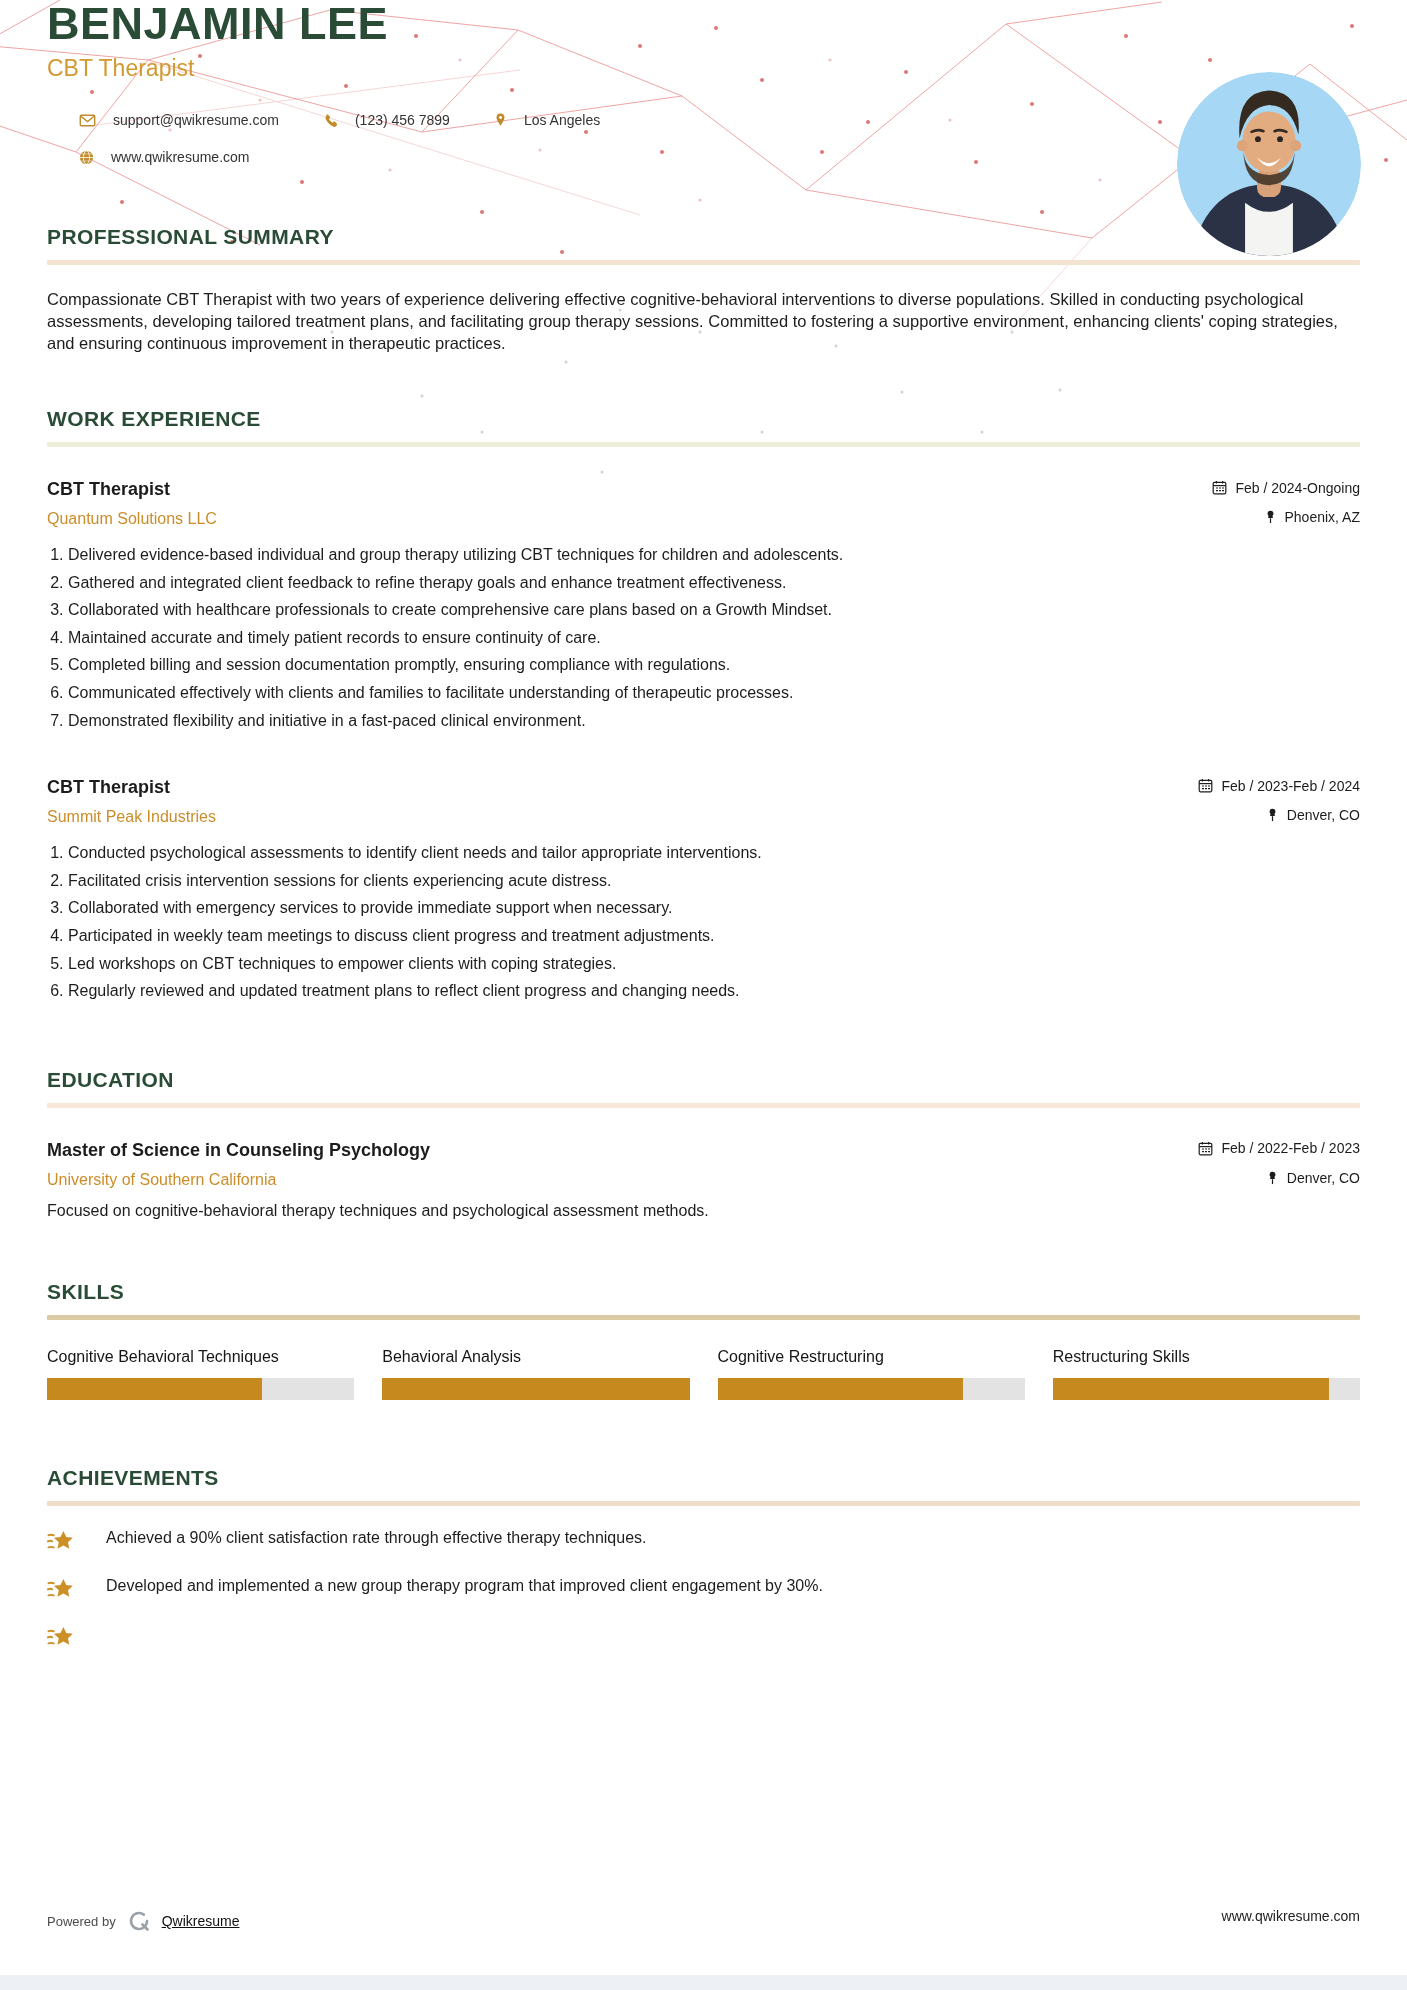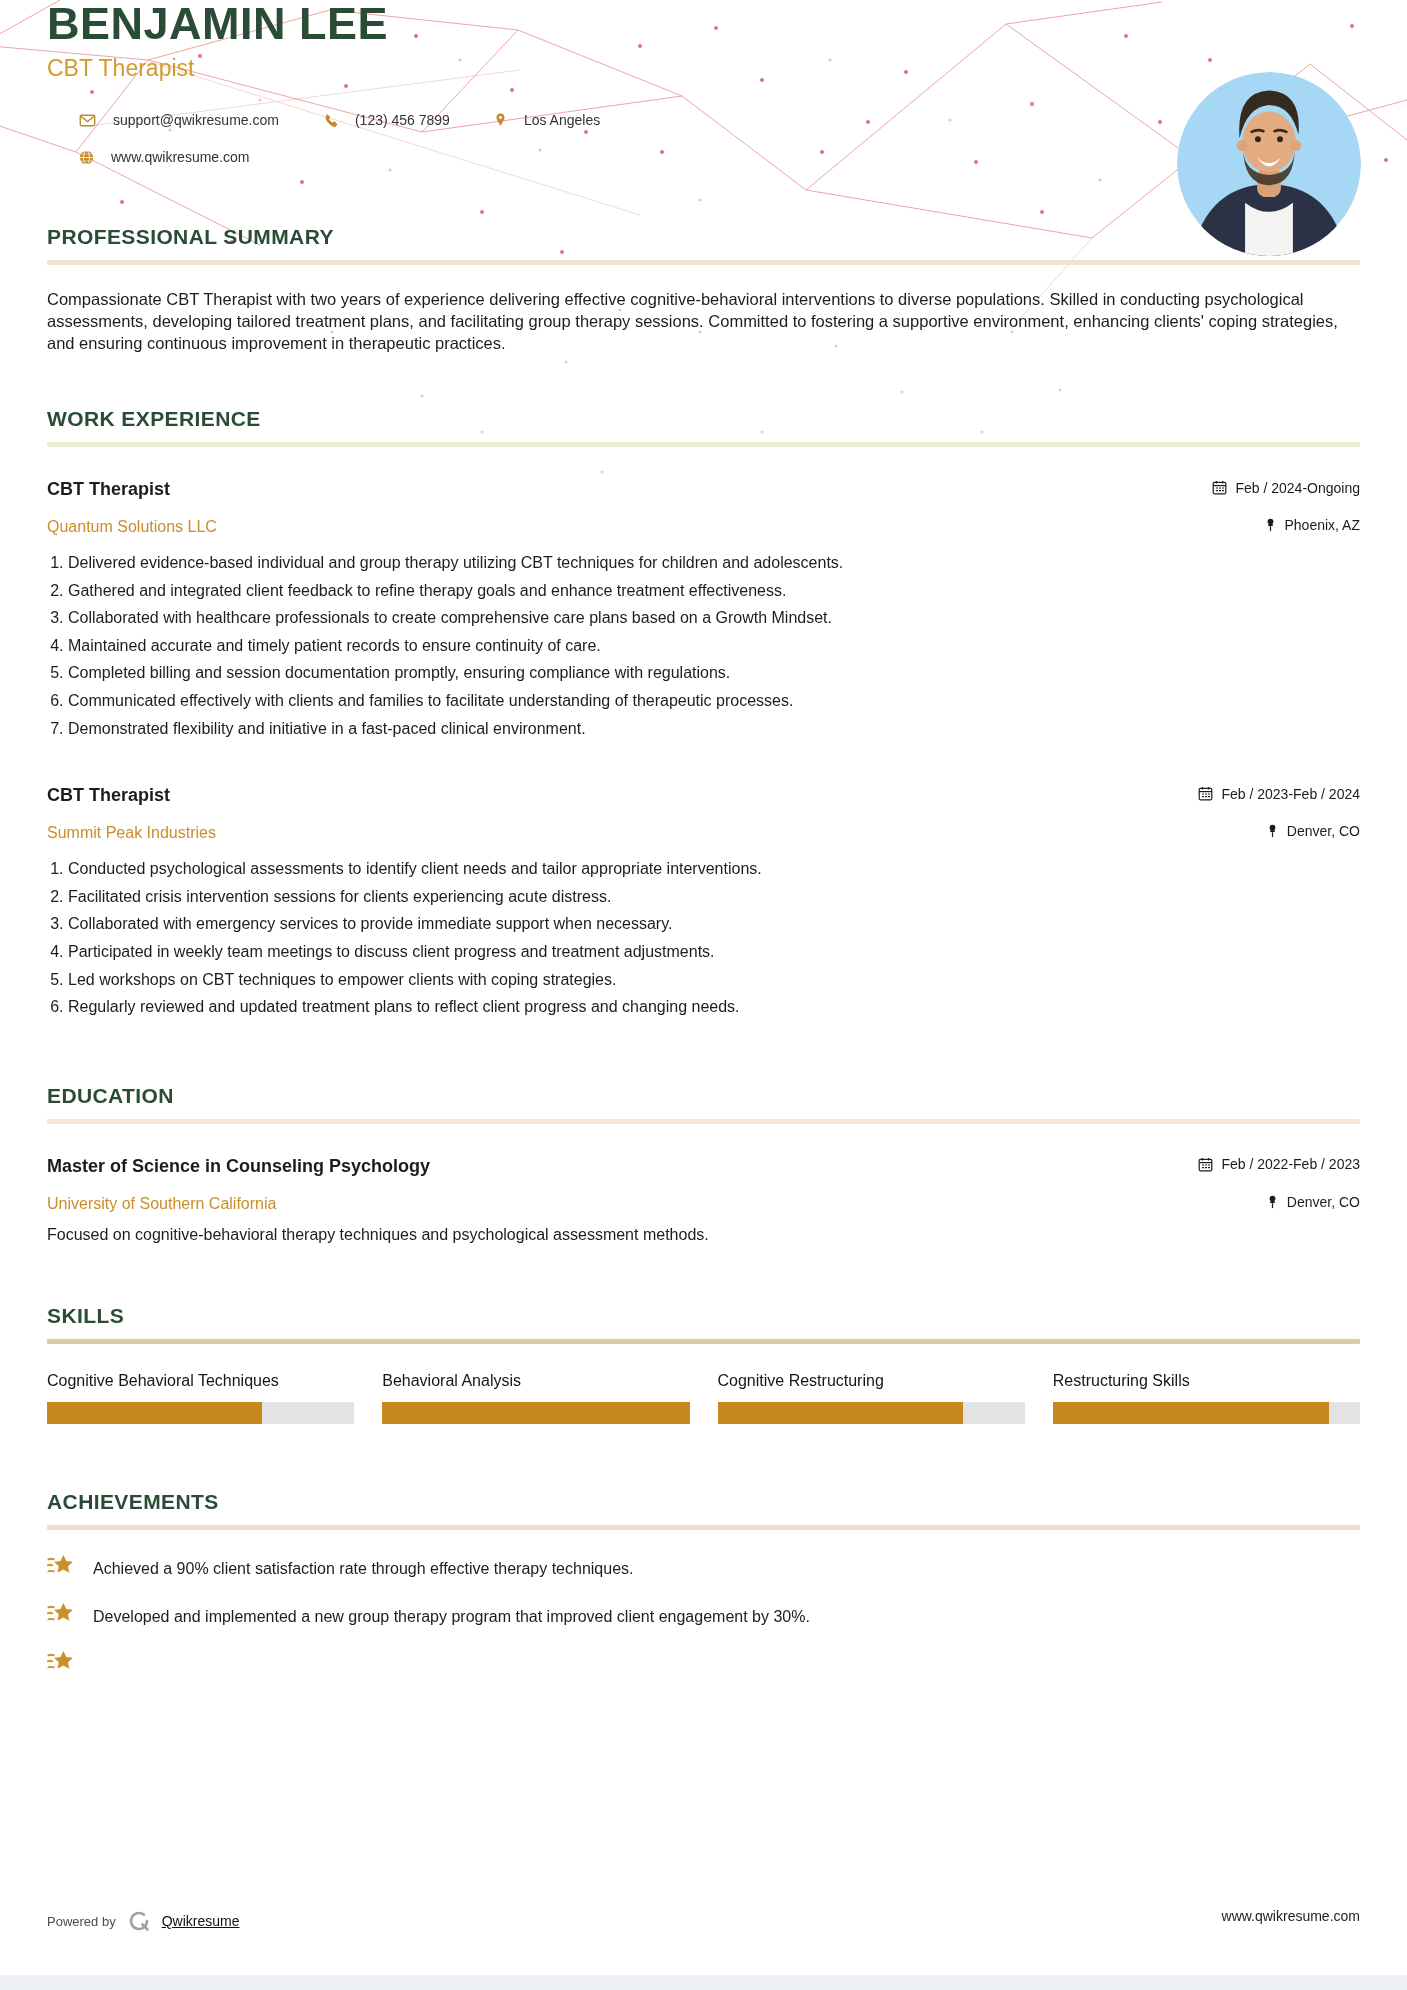--- a/index.html
+++ b/index.html
@@ -34,34 +34,34 @@
   .rule-education{background:#f6e7d8;}
   .rule-skills{background:#dccaa5;}
   .rule-achievements{background:#f0ddc9;box-shadow:0 -7px 0 -6px #e4e6e4;}
   .summary-text{margin:24px 0 0;font-size:16.5px;line-height:1.33;color:#1d1d1d;}
 
   .job{margin-top:32px;}
   .job + .job{margin-top:46px;}
   .row-split{display:flex;justify-content:space-between;align-items:baseline;}
   .job-title{margin:0;font-size:18px;font-weight:700;color:#1c1c1c;}
   .meta{display:inline-flex;align-items:center;gap:8px;font-size:14px;color:#1c1c1c;}
-  .sub-row{margin-top:17px;gap:42px;}
+  .sub-row{margin-top:9px;gap:42px;}
   .company{font-size:16px;font-weight:500;color:var(--company);}
   ol.bullets{margin:16px 0 0;padding-left:21px;}
   ol.bullets li{font-size:16px;line-height:1.35;margin-bottom:6px;color:#1d1d1d;}
 
   .edu-desc{margin:13px 0 10px;font-size:16px;color:#1d1d1d;}
 
   .skills-grid{display:grid;grid-template-columns:repeat(4,1fr);column-gap:28px;margin-top:26px;align-items:start;}
   .skill-name{font-size:16px;line-height:1.35;color:#161616;margin-bottom:11px;}
   .skill-track{height:22px;background:#e3e3e3;}
   .skill-fill{height:100%;background:var(--barfill);}
 
   .ach-list{margin-top:6px;}
-  .ach-row{display:flex;align-items:flex-end;gap:19px;margin-top:23px;}
+  .ach-row{display:flex;align-items:flex-start;gap:32px;margin-top:23px;}
   .ach-text{font-size:16px;color:#1d1d1d;}
 
   
   .footer{position:absolute;left:47px;right:47px;bottom:56px;display:flex;justify-content:space-between;align-items:flex-start;}
   .footer-left{display:flex;align-items:center;gap:10px;}
   .powered{font-size:13px;color:#4b4b4b;}
   .brand-link{font-size:14px;font-weight:500;color:#111;text-decoration:underline;cursor:pointer;}
   .footer-site{font-size:14px;color:#222;}
   .bottom-strip{position:absolute;left:0;bottom:0;width:100%;height:15px;background:#edf1f5;}
 </style>

